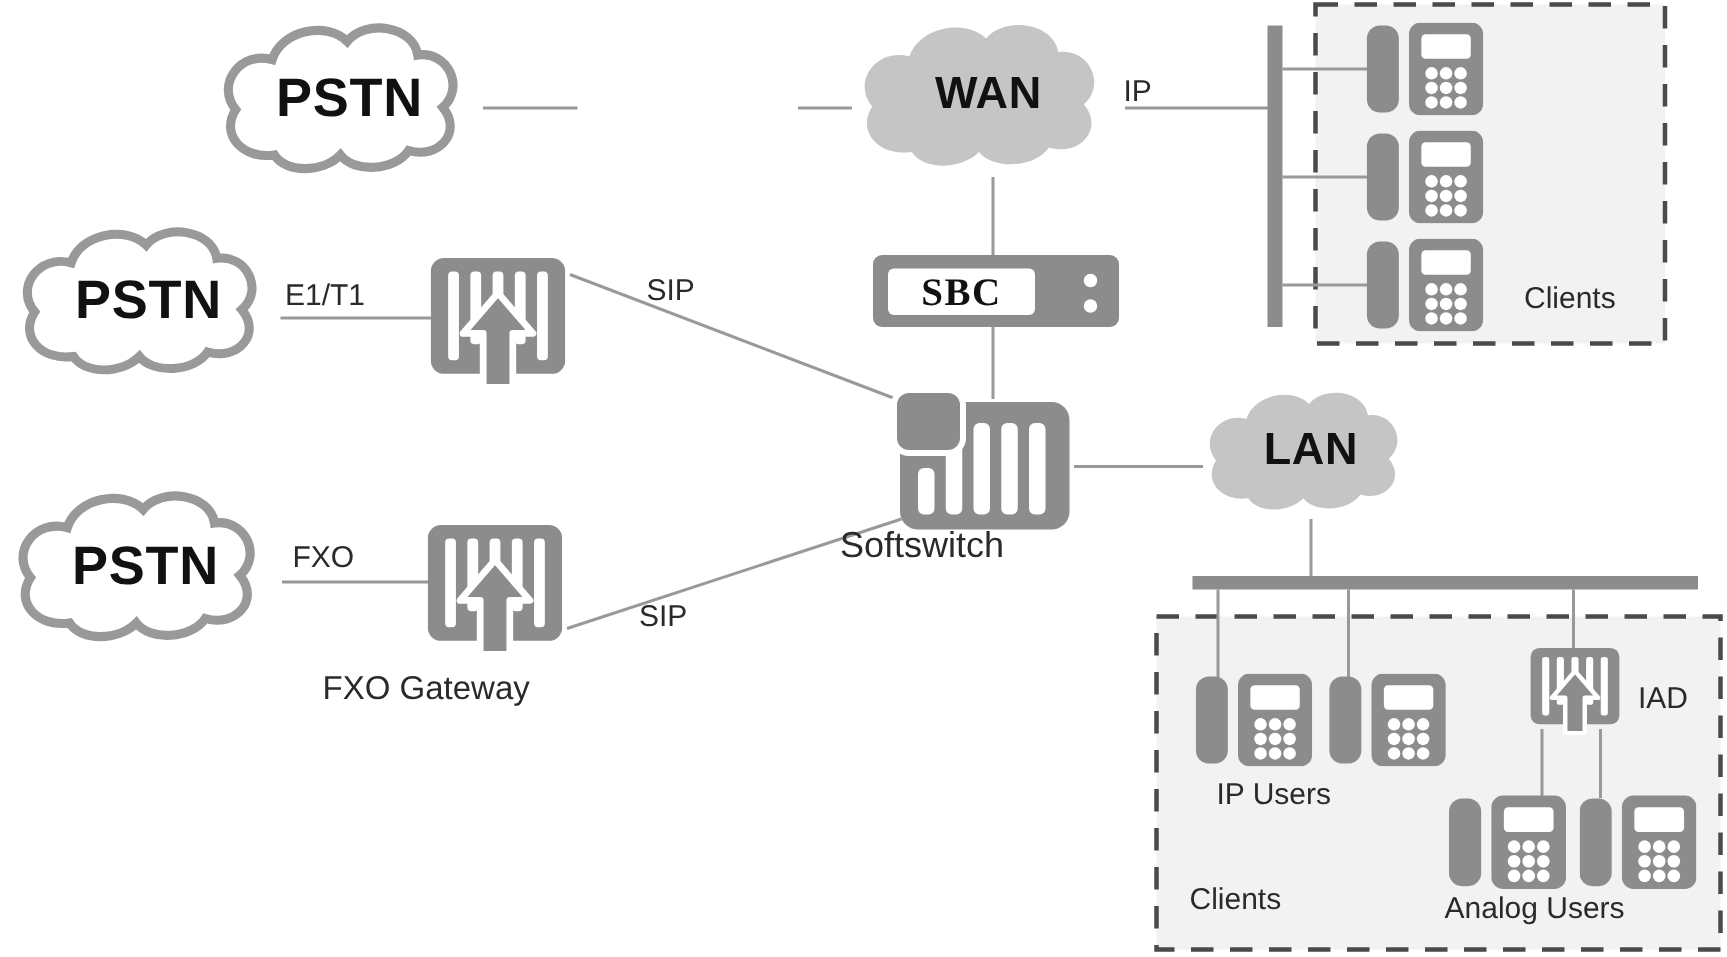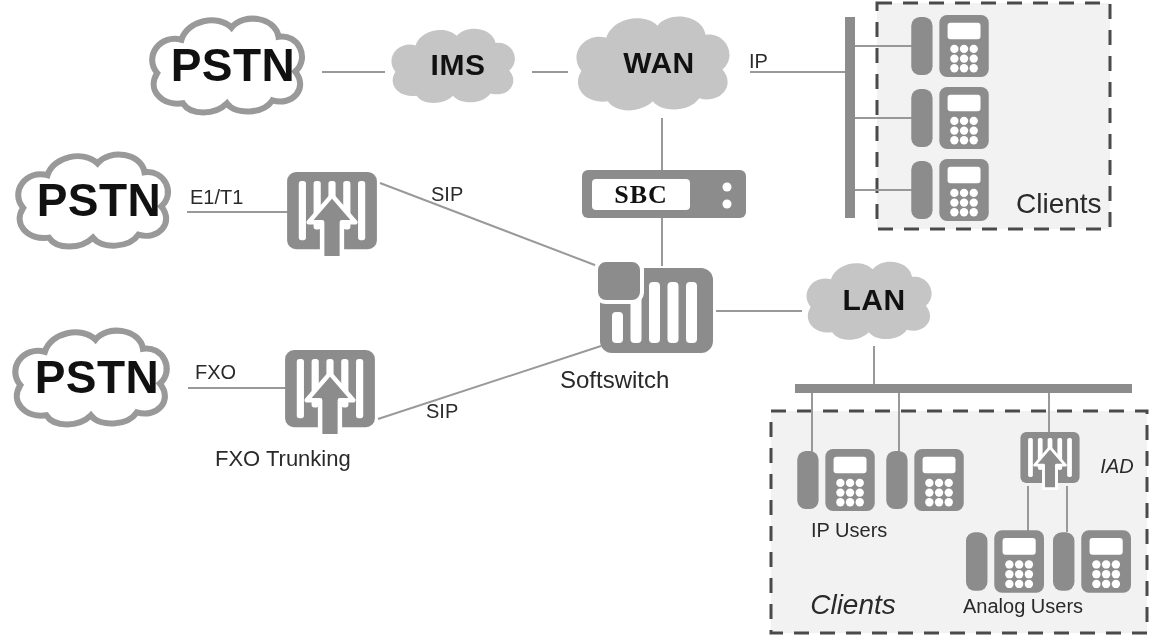--- a/index.html
+++ b/index.html
@@ -12,27 +12,27 @@
     --cloud-text:#111111;
   }
   *{margin:0;padding:0;box-sizing:border-box;}
   body{background:#ffffff;font-family:"Liberation Sans","DejaVu Sans",sans-serif;}
   .canvas{position:relative;width:1151px;height:638px;background:#fff;overflow:hidden;}
   svg.layer{position:absolute;left:0;top:0;z-index:1;}
   .icon{position:absolute;z-index:2;}
   .cloud{position:absolute;z-index:2;display:flex;align-items:center;justify-content:center;}
   .cloud svg{position:absolute;left:0;top:0;width:100%;height:100%;}
   .cloud-label{position:relative;z-index:3;color:var(--cloud-text);font-weight:700;padding-bottom:4px;letter-spacing:0.5px;}
-  .cloud-label.big{font-size:46px;}
+  .cloud-label.big{font-size:36px;}
   .cloud-label.mid{font-size:30px;}
   .lbl{position:absolute;z-index:4;color:var(--text-color);font-size:20px;text-align:left;white-space:nowrap;}
   .lbl.dev{font-size:22px;}
   .lbl.soft{font-size:24px;line-height:28px;}
-  .lbl.clients{font-size:28px;}
-  .lbl.left{text-align:center;font-style:italic;}
+  .lbl.clients{font-size:20px;}
+  .lbl.left{text-align:left;}
   .sbc-label{position:absolute;z-index:4;color:#111;font-weight:700;font-size:26px;
              display:flex;align-items:center;justify-content:center;letter-spacing:1px;font-family:Liberation Serif, serif;}
   .link{stroke:var(--line-color);stroke-width:2;fill:none;}
   .bus{fill:var(--device-color);}
   .group-box{fill:var(--group-fill);stroke:var(--group-border);stroke-width:3;stroke-dasharray:15 11;}
 </style>
 </head>
 <body>
 
 <div class="canvas">
@@ -111,26 +111,20 @@
         <use href="#sym-cloud" style="fill:#fff;stroke:var(--line-color,#999);stroke-width:4" vector-effect="non-scaling-stroke"></use>
       </svg>
     <span class="cloud-label big">PSTN</span>
   </div>
   <div class="cloud" style="left:5px;top:326px;width:184px;height:106px">
     <svg viewBox="0 0 120 70" preserveAspectRatio="none">
         <use href="#sym-cloud" style="fill:#fff;stroke:var(--line-color,#999);stroke-width:4" vector-effect="non-scaling-stroke"></use>
       </svg>
     <span class="cloud-label big">PSTN</span>
   </div>
-  <div class="cloud" style="left:383px;top:25px;width:150px;height:84px">
-    <svg viewBox="0 0 120 70" preserveAspectRatio="none">
-        <use href="#sym-cloud" style="fill:var(--cloud-fill,#c5c5c5)"></use>
-      </svg>
-    <span class="cloud-label mid">IMS</span>
-  </div>
   <div class="cloud" style="left:566px;top:12px;width:186px;height:106px">
     <svg viewBox="0 0 120 70" preserveAspectRatio="none">
         <use href="#sym-cloud" style="fill:var(--cloud-fill,#c5c5c5)"></use>
       </svg>
     <span class="cloud-label mid">WAN</span>
   </div>
   <div class="cloud" style="left:798px;top:258px;width:152px;height:88px">
     <svg viewBox="0 0 120 70" preserveAspectRatio="none">
         <use href="#sym-cloud" style="fill:var(--cloud-fill,#c5c5c5)"></use>
       </svg>
@@ -187,22 +181,22 @@
   <svg class="icon" style="left:1053px;top:530px" width="78" height="63">
       <use href="#sym-phone"></use>
     </svg>
 
   <div class="lbl" style="left:190px;top:186px;width:90px">E1/T1</div>
   <div class="lbl" style="left:195px;top:361px;width:90px">FXO</div>
   <div class="lbl" style="left:431px;top:183px;width:90px">SIP</div>
   <div class="lbl" style="left:426px;top:400px;width:90px">SIP</div>
   <div class="lbl" style="left:749px;top:50px;width:90px">IP</div>
 
-  <div class="lbl dev" style="left:215px;top:446px;width:230px">FXO Trunking</div>
-  <div class="lbl soft" style="left:560px;top:366px;width:200px">
+  <div class="lbl dev" style="left:215px;top:446px;width:230px">FXO Gateway</div>
+  <div class="lbl soft" style="left:560px;top:350px;width:200px">
     <div>Softswitch</div>
   </div>
   <div class="lbl left" style="left:1092px;top:455px;width:50px">IAD</div>
 
   <div class="lbl clients" style="left:1016px;top:188px;width:95px">Clients</div>
   <div class="lbl clients left" style="left:793px;top:589px;width:120px">Clients</div>
   <div class="lbl" style="left:963px;top:595px;width:162px">Analog Users</div>
   <div class="lbl" style="left:811px;top:519px;width:160px">IP Users</div>
 
 </div>

